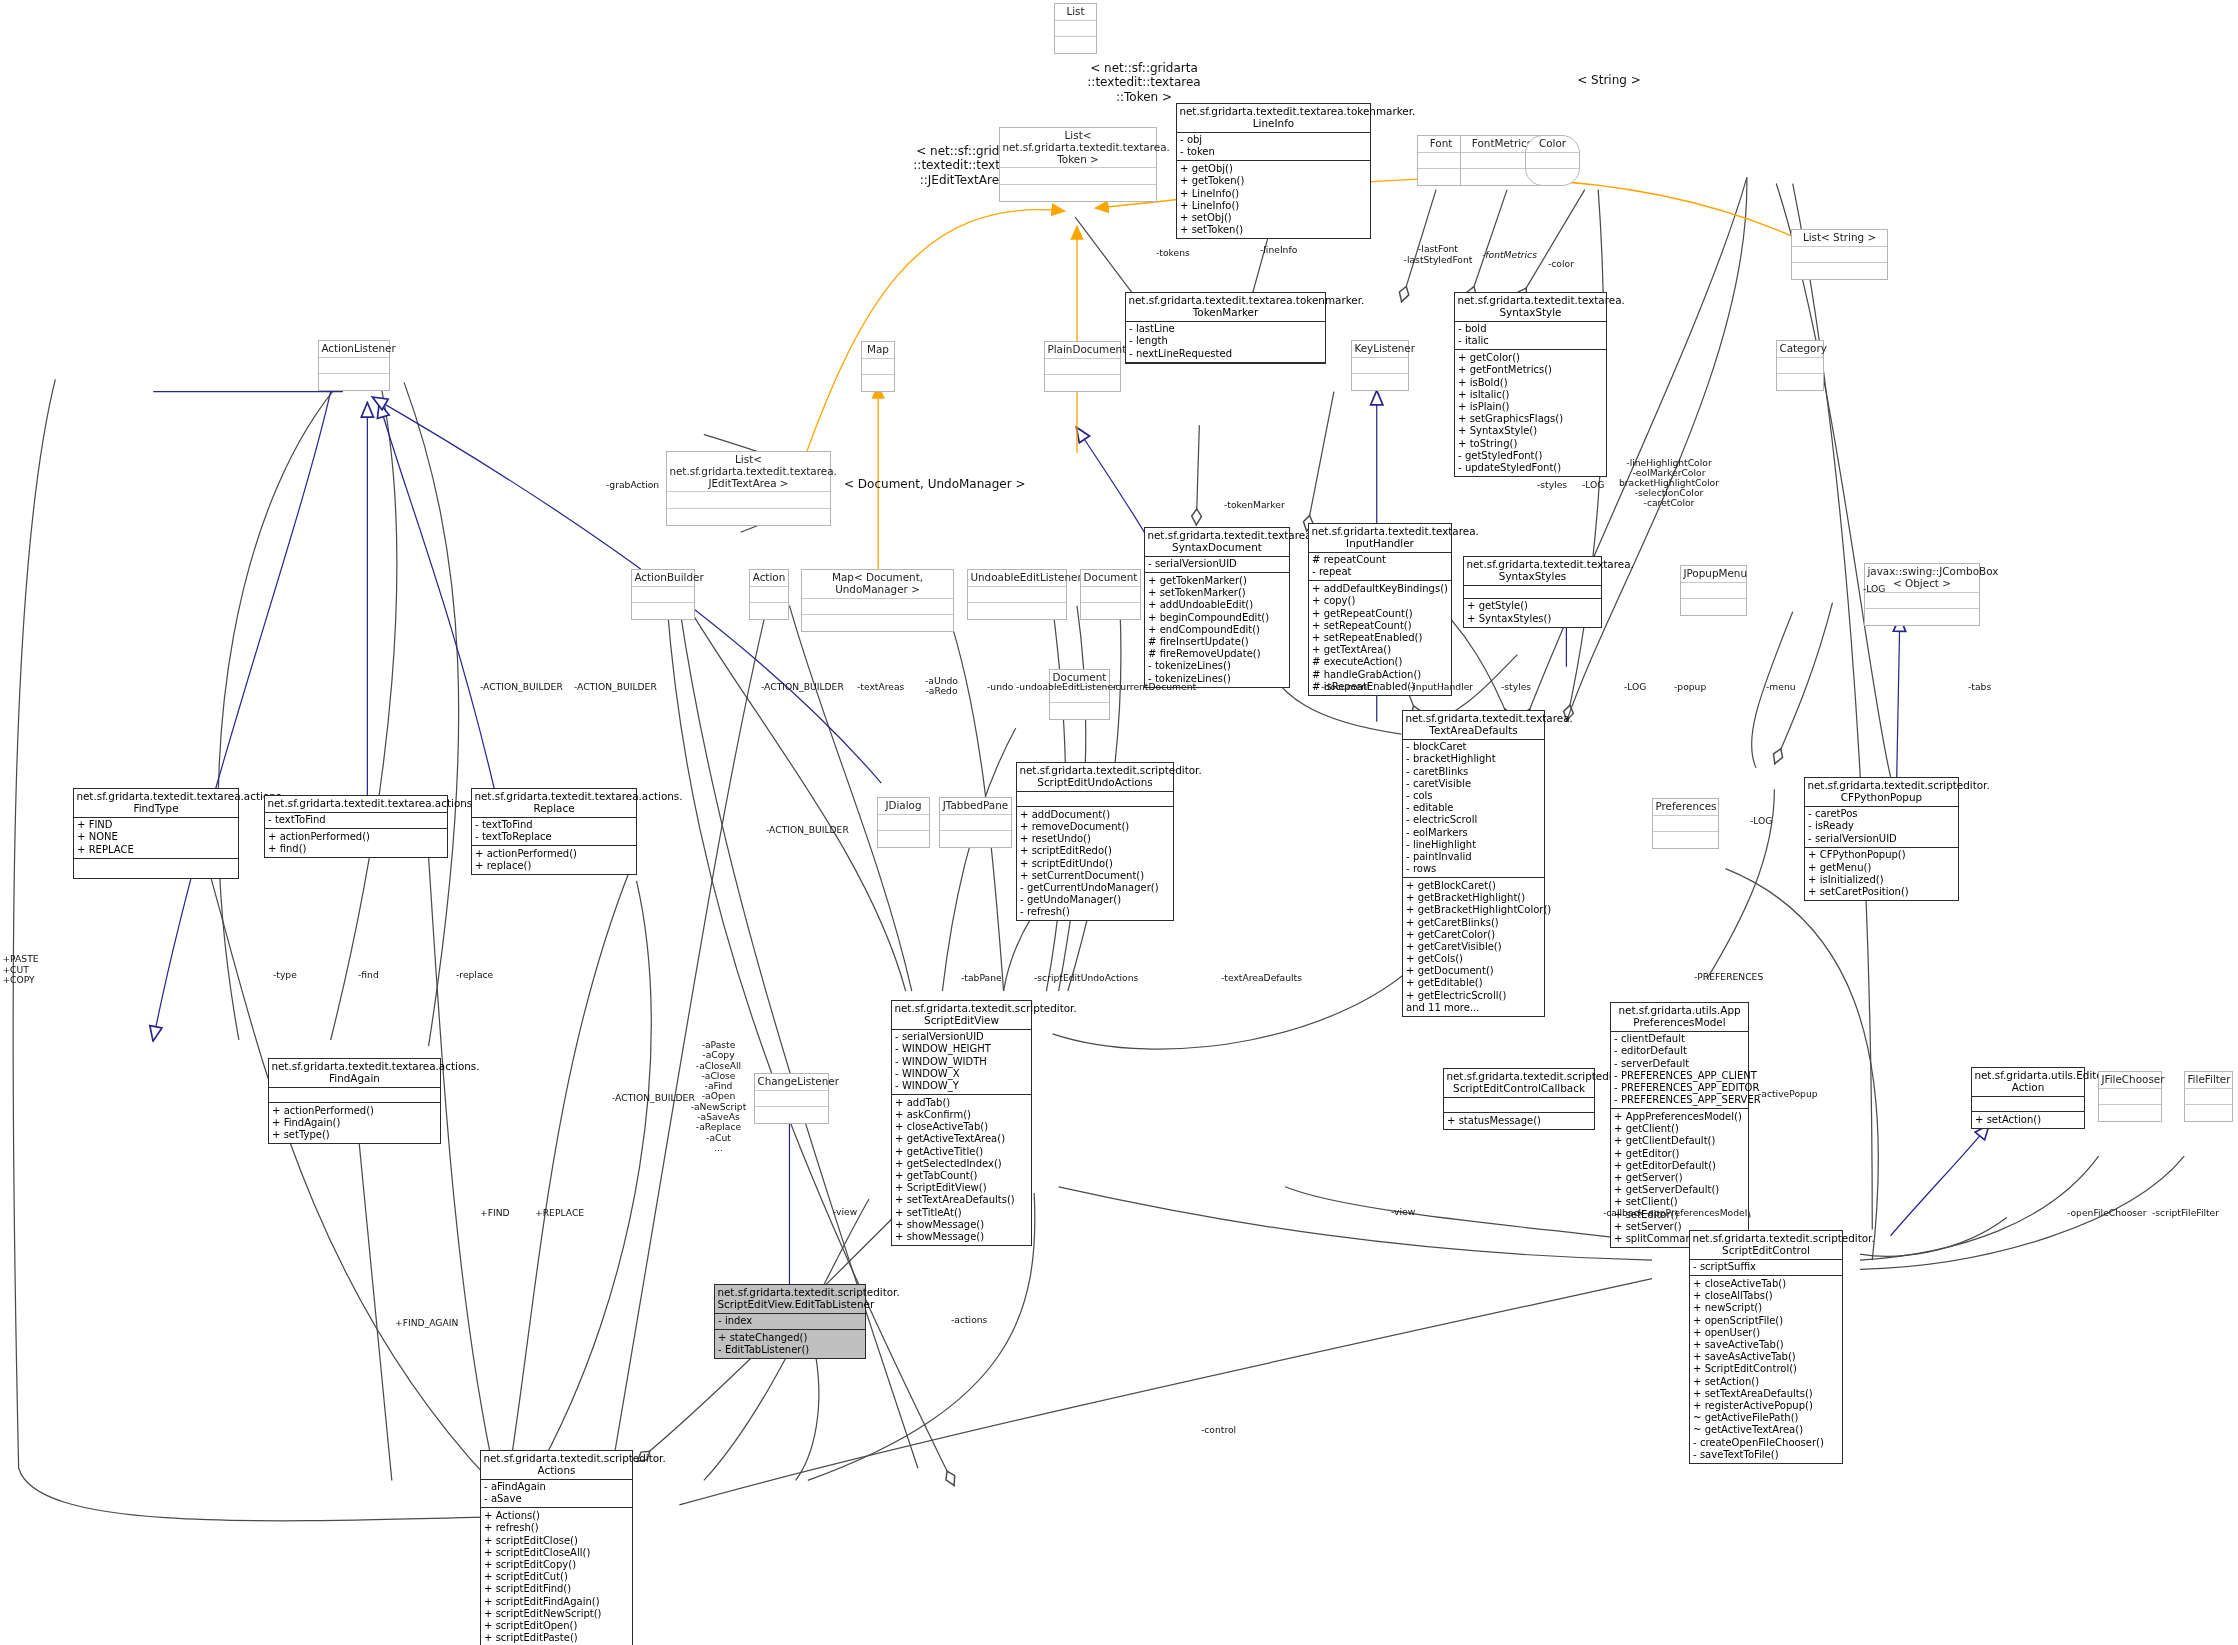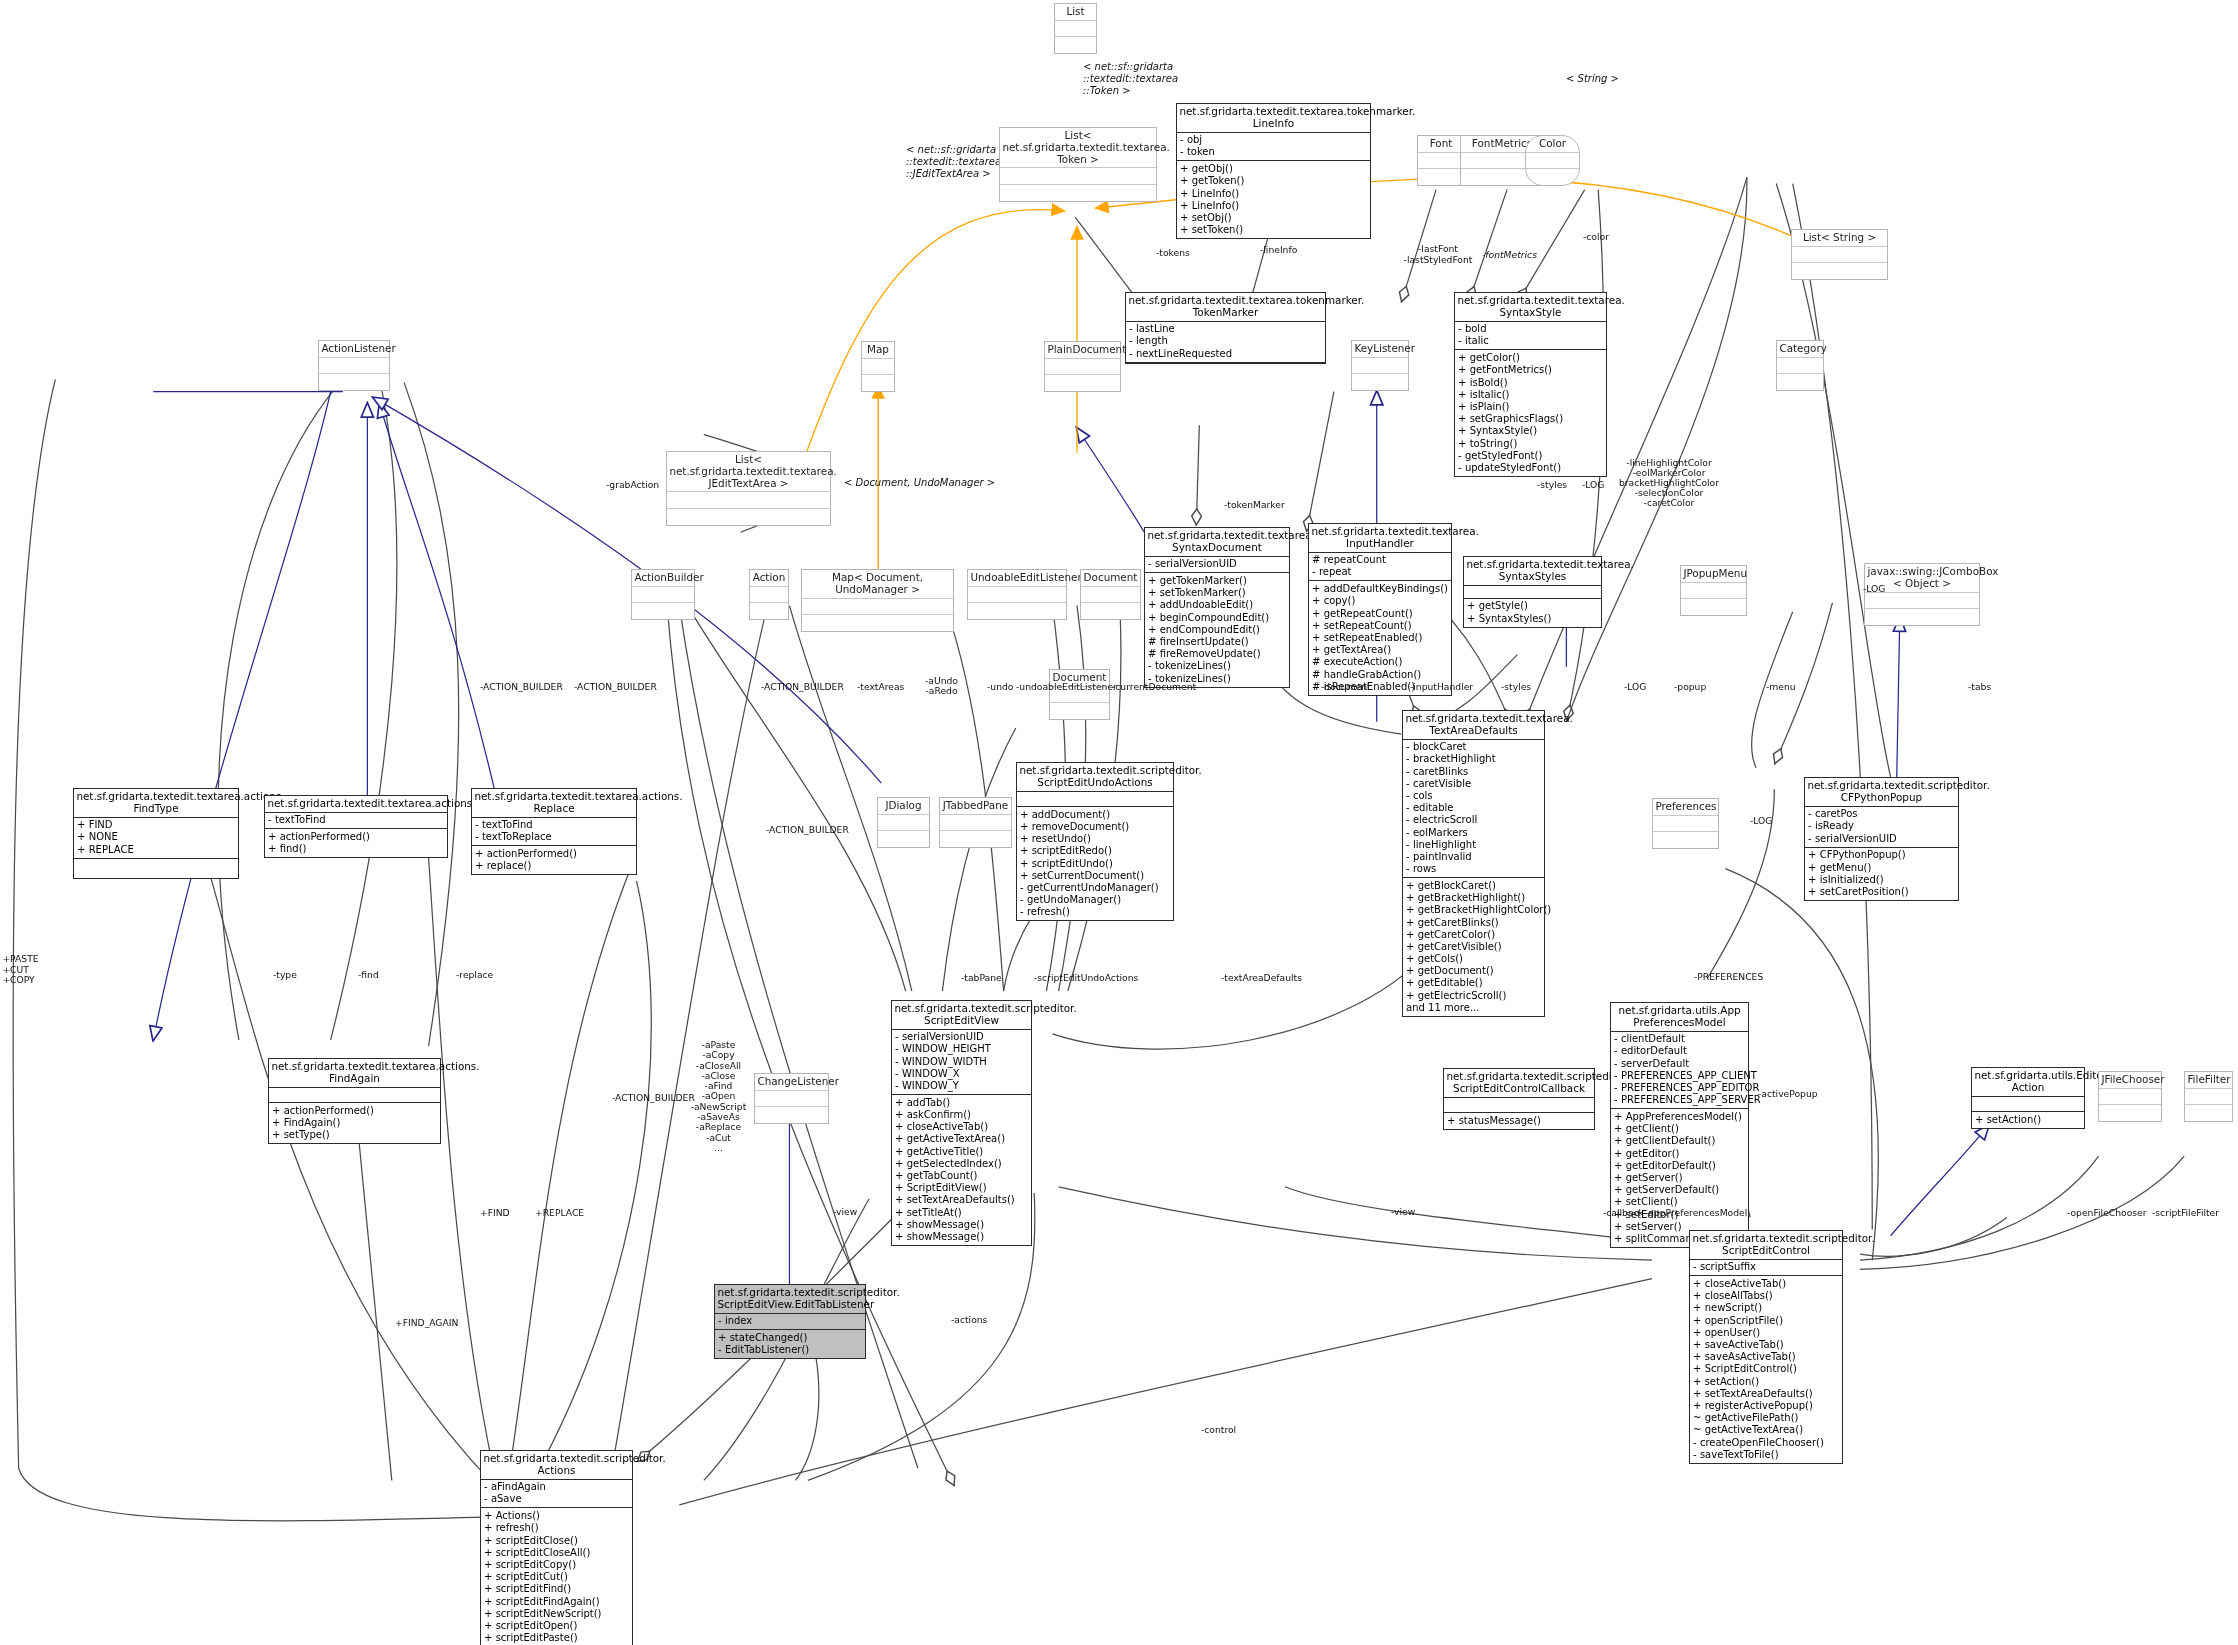--- a/index.html
+++ b/index.html
@@ -24,21 +24,21 @@
   .ext .hdr{border-bottom:0.9px solid #c8c8c8;font-size:10.4px;}
   .ext .sec{border-bottom:0.9px solid #c8c8c8;font-size:9.8px;min-height:12.2px;}
   .ext .sec.last{border-bottom:none;}
 
   
   .hl{background:#c0c0c0;}
   .hl .hdr,.hl .sec{background:#c0c0c0;}
 
   .elabel{position:absolute;font-size:9.2px;color:#111;white-space:pre;line-height:1.18;}
   .elabel.ctr{text-align:center;}
-  .tmplbl{position:absolute;font-size:10px;color:#111;text-align:left;line-height:1.2;white-space:pre;font-style:italic;}
+  .tmplbl{position:absolute;font-size:12px;color:#111;text-align:center;line-height:1.2;white-space:pre;}
 </style>
 </head>
 <body>
 
 <div id="canvas">
 
 <svg class="edges" viewBox="0 0 3659 2689">
   <defs>
     <marker id="inhArrow" markerWidth="14" markerHeight="14" refX="12" refY="6" orient="auto">
       <path d="M1,1 L13,6 L1,11 z" fill="#ffffff" stroke="#26268c" stroke-width="1.4"></path>
@@ -632,21 +632,21 @@
     <div>+ scriptEditReplace()</div>
 
   </div>
 </div>
 
 <div class="elabel" style="left:1156px;top:248px;">-tokens</div>
 <div class="elabel" style="left:1260px;top:245px;">-lineInfo</div>
 <div class="elabel ctr" style="left:1398px;top:244px;width:80px;">-lastFont
 -lastStyledFont</div>
 <div class="elabel" style="left:1482px;top:250px;font-style:italic;">-fontMetrics</div>
-<div class="elabel" style="left:1548px;top:232px;margin-left:35px;">-color</div>
+<div class="elabel" style="left:1548px;top:259px;">-color</div>
 <div class="elabel ctr" style="left:1608px;top:458px;width:122px;line-height:1.1;">-lineHighlightColor
 -eolMarkerColor
 bracketHighlightColor
 -selectionColor
 -caretColor</div>
 <div class="elabel" style="left:606px;top:480px;">-grabAction</div>
 <div class="elabel" style="left:1224px;top:500px;">-tokenMarker</div>
 <div class="elabel" style="left:1537px;top:480px;">-styles</div>
 <div class="elabel" style="left:1582px;top:480px;">-LOG</div>
 <div class="elabel" style="left:1321px;top:682px;">-document</div>

